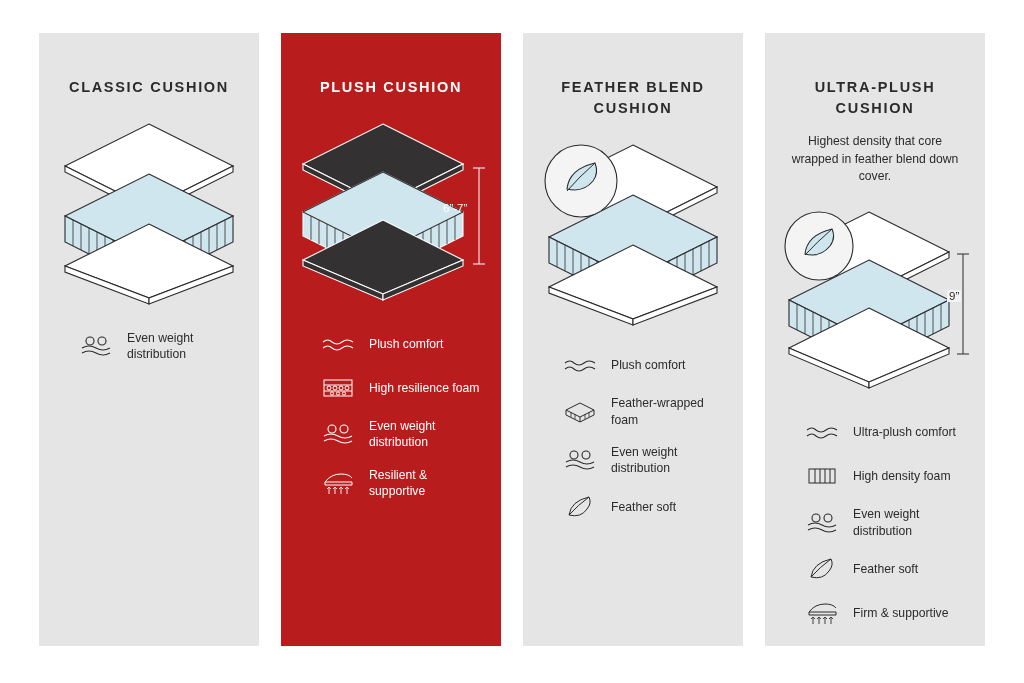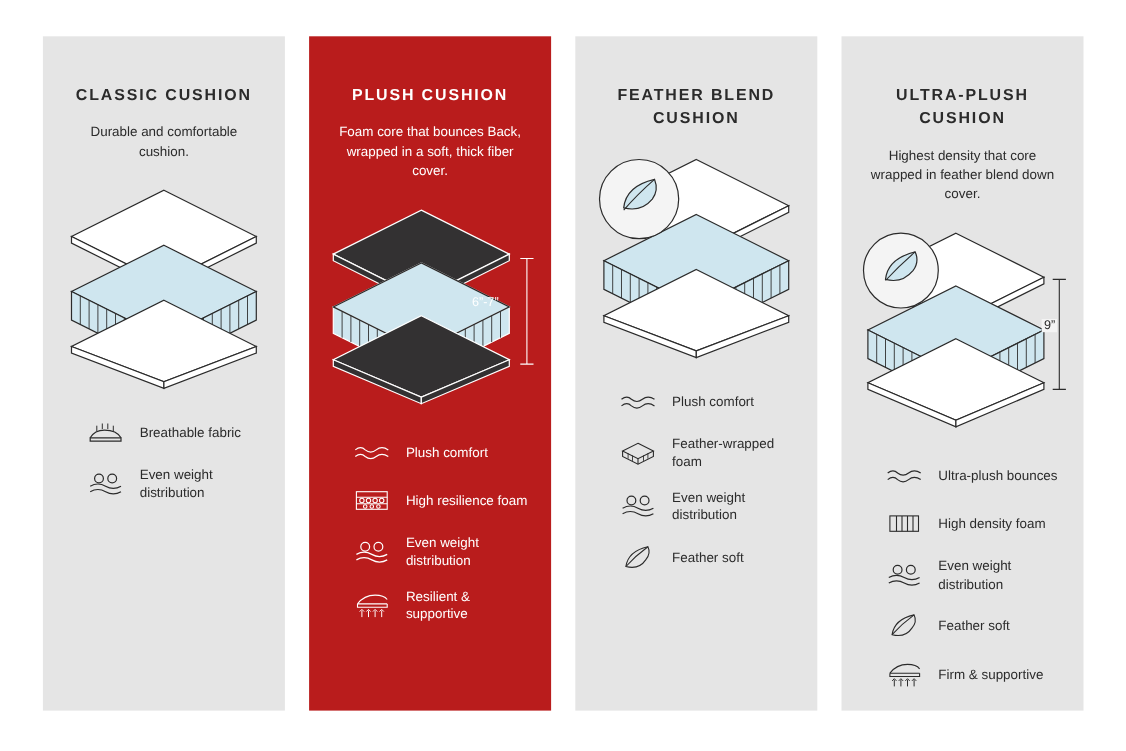--- a/index.html
+++ b/index.html
@@ -100,21 +100,20 @@
     font-size: 11.5px;
   }
 </style>
 </head>
 <body>
 
 <div class="board">
 
   <div class="card light">
     <div class="card-title">CLASSIC CUSHION</div>
-    <div class="card-desc">Durable and comfortable cushion.</div>
 
     <div class="art">
       <svg width="200" height="190" viewBox="0 0 200 190" fill="none" stroke="#2b2b2b" stroke-width="1.1">
 
         <g>
           <polygon points="100,8 184,50 100,92 16,50" fill="#ffffff"></polygon>
           <polygon points="16,50 100,92 100,98 16,56" fill="#ffffff"></polygon>
           <polygon points="184,50 100,92 100,98 184,56" fill="#ffffff"></polygon>
         </g>
 
@@ -150,49 +149,33 @@
           <polygon points="16,150 100,182 100,188 16,156" fill="#ffffff"></polygon>
           <polygon points="184,150 100,182 100,188 184,156" fill="#ffffff"></polygon>
         </g>
       </svg>
     </div>
 
     <div class="features">
       <div class="feature">
         <span class="feature-icon">
           <svg width="34" height="24" viewBox="0 0 34 24" fill="none" stroke="#2b2b2b" stroke-width="1.1">
-            <path d="M3 17 h28 v3 H3z"></path>
-            <path d="M3 17 q4 -7 13 -7 q11 0 15 7"></path>
-            <g stroke-width="0.9">
-              <line x1="9" y1="6" x2="9" y2="11"></line>
-                <line x1="14" y1="4" x2="14" y2="9"></line>
-              <line x1="19" y1="4" x2="19" y2="9"></line>
-                <line x1="24" y1="6" x2="24" y2="11"></line>
-            </g>
-          </svg>
-        </span>
-        <span class="feature-label">Breathable fabric</span>
-      </div>
-      <div class="feature">
-        <span class="feature-icon">
-          <svg width="34" height="24" viewBox="0 0 34 24" fill="none" stroke="#2b2b2b" stroke-width="1.1">
             <circle cx="11" cy="7" r="4"></circle>
             <circle cx="23" cy="7" r="4"></circle>
             <path d="M3 14 q7 -4 14 0 q7 4 14 0"></path>
             <path d="M3 19 q7 -4 14 0 q7 4 14 0"></path>
           </svg>
         </span>
         <span class="feature-label">Even weight distribution</span>
       </div>
     </div>
   </div>
 
   <div class="card dark">
     <div class="card-title">PLUSH CUSHION</div>
-    <div class="card-desc">Foam core that bounces Back, wrapped in a soft, thick fiber cover.</div>
 
     <div class="art">
       <svg width="200" height="190" viewBox="0 0 200 190" fill="none" stroke="#ffffff" stroke-width="1.1">
         <g>
           <polygon points="92,8 172,48 92,88 12,48" fill="#333132"></polygon>
           <polygon points="12,48 92,88 92,94 12,54" fill="#333132"></polygon>
           <polygon points="172,48 92,88 92,94 172,54" fill="#333132"></polygon>
         </g>
         <g>
           <polygon points="92,56 172,96 92,136 12,96" fill="#cfe6ef"></polygon>
@@ -225,21 +208,21 @@
           <polygon points="12,144 92,178 92,184 12,150" fill="#333132"></polygon>
           <polygon points="172,144 92,178 92,184 172,150" fill="#333132"></polygon>
         </g>
 
         <g stroke="#ffffff" stroke-width="1">
           <line x1="188" y1="52" x2="188" y2="148"></line>
           <line x1="182" y1="52" x2="194" y2="52"></line>
           <line x1="182" y1="148" x2="194" y2="148"></line>
         </g>
       </svg>
-      <div class="dim-label" style="position:absolute; left:138px; top:86px; color:#ffffff;">6”-7”</div>
+      <div class="dim-label" style="position:absolute; left:152px; top:86px; color:#ffffff;">6”-7”</div>
     </div>
 
     <div class="features">
       <div class="feature">
         <span class="feature-icon">
           <svg width="34" height="14" viewBox="0 0 34 14" fill="none" stroke="#ffffff" stroke-width="1.1">
             <path d="M2 5 q5 -4 9 0 q5 4 10 0 q5 -4 11 0"></path>
             <path d="M2 11 q5 -4 9 0 q5 4 10 0 q5 -4 11 0"></path>
           </svg>
         </span>
@@ -446,21 +429,21 @@
     </div>
 
     <div class="features">
       <div class="feature">
         <span class="feature-icon">
           <svg width="34" height="14" viewBox="0 0 34 14" fill="none" stroke="#2b2b2b" stroke-width="1.1">
             <path d="M2 5 q5 -4 9 0 q5 4 10 0 q5 -4 11 0"></path>
             <path d="M2 11 q5 -4 9 0 q5 4 10 0 q5 -4 11 0"></path>
           </svg>
         </span>
-        <span class="feature-label">Ultra-plush bounces</span>
+        <span class="feature-label">Ultra-plush comfort</span>
       </div>
       <div class="feature">
         <span class="feature-icon">
           <svg width="34" height="22" viewBox="0 0 34 22" fill="none" stroke="#2b2b2b" stroke-width="1">
             <rect x="4" y="4" width="26" height="14"></rect>
             <line x1="10" y1="4" x2="10" y2="18"></line>
             <line x1="15" y1="4" x2="15" y2="18"></line>
             <line x1="20" y1="4" x2="20" y2="18"></line>
             <line x1="25" y1="4" x2="25" y2="18"></line>
           </svg>

